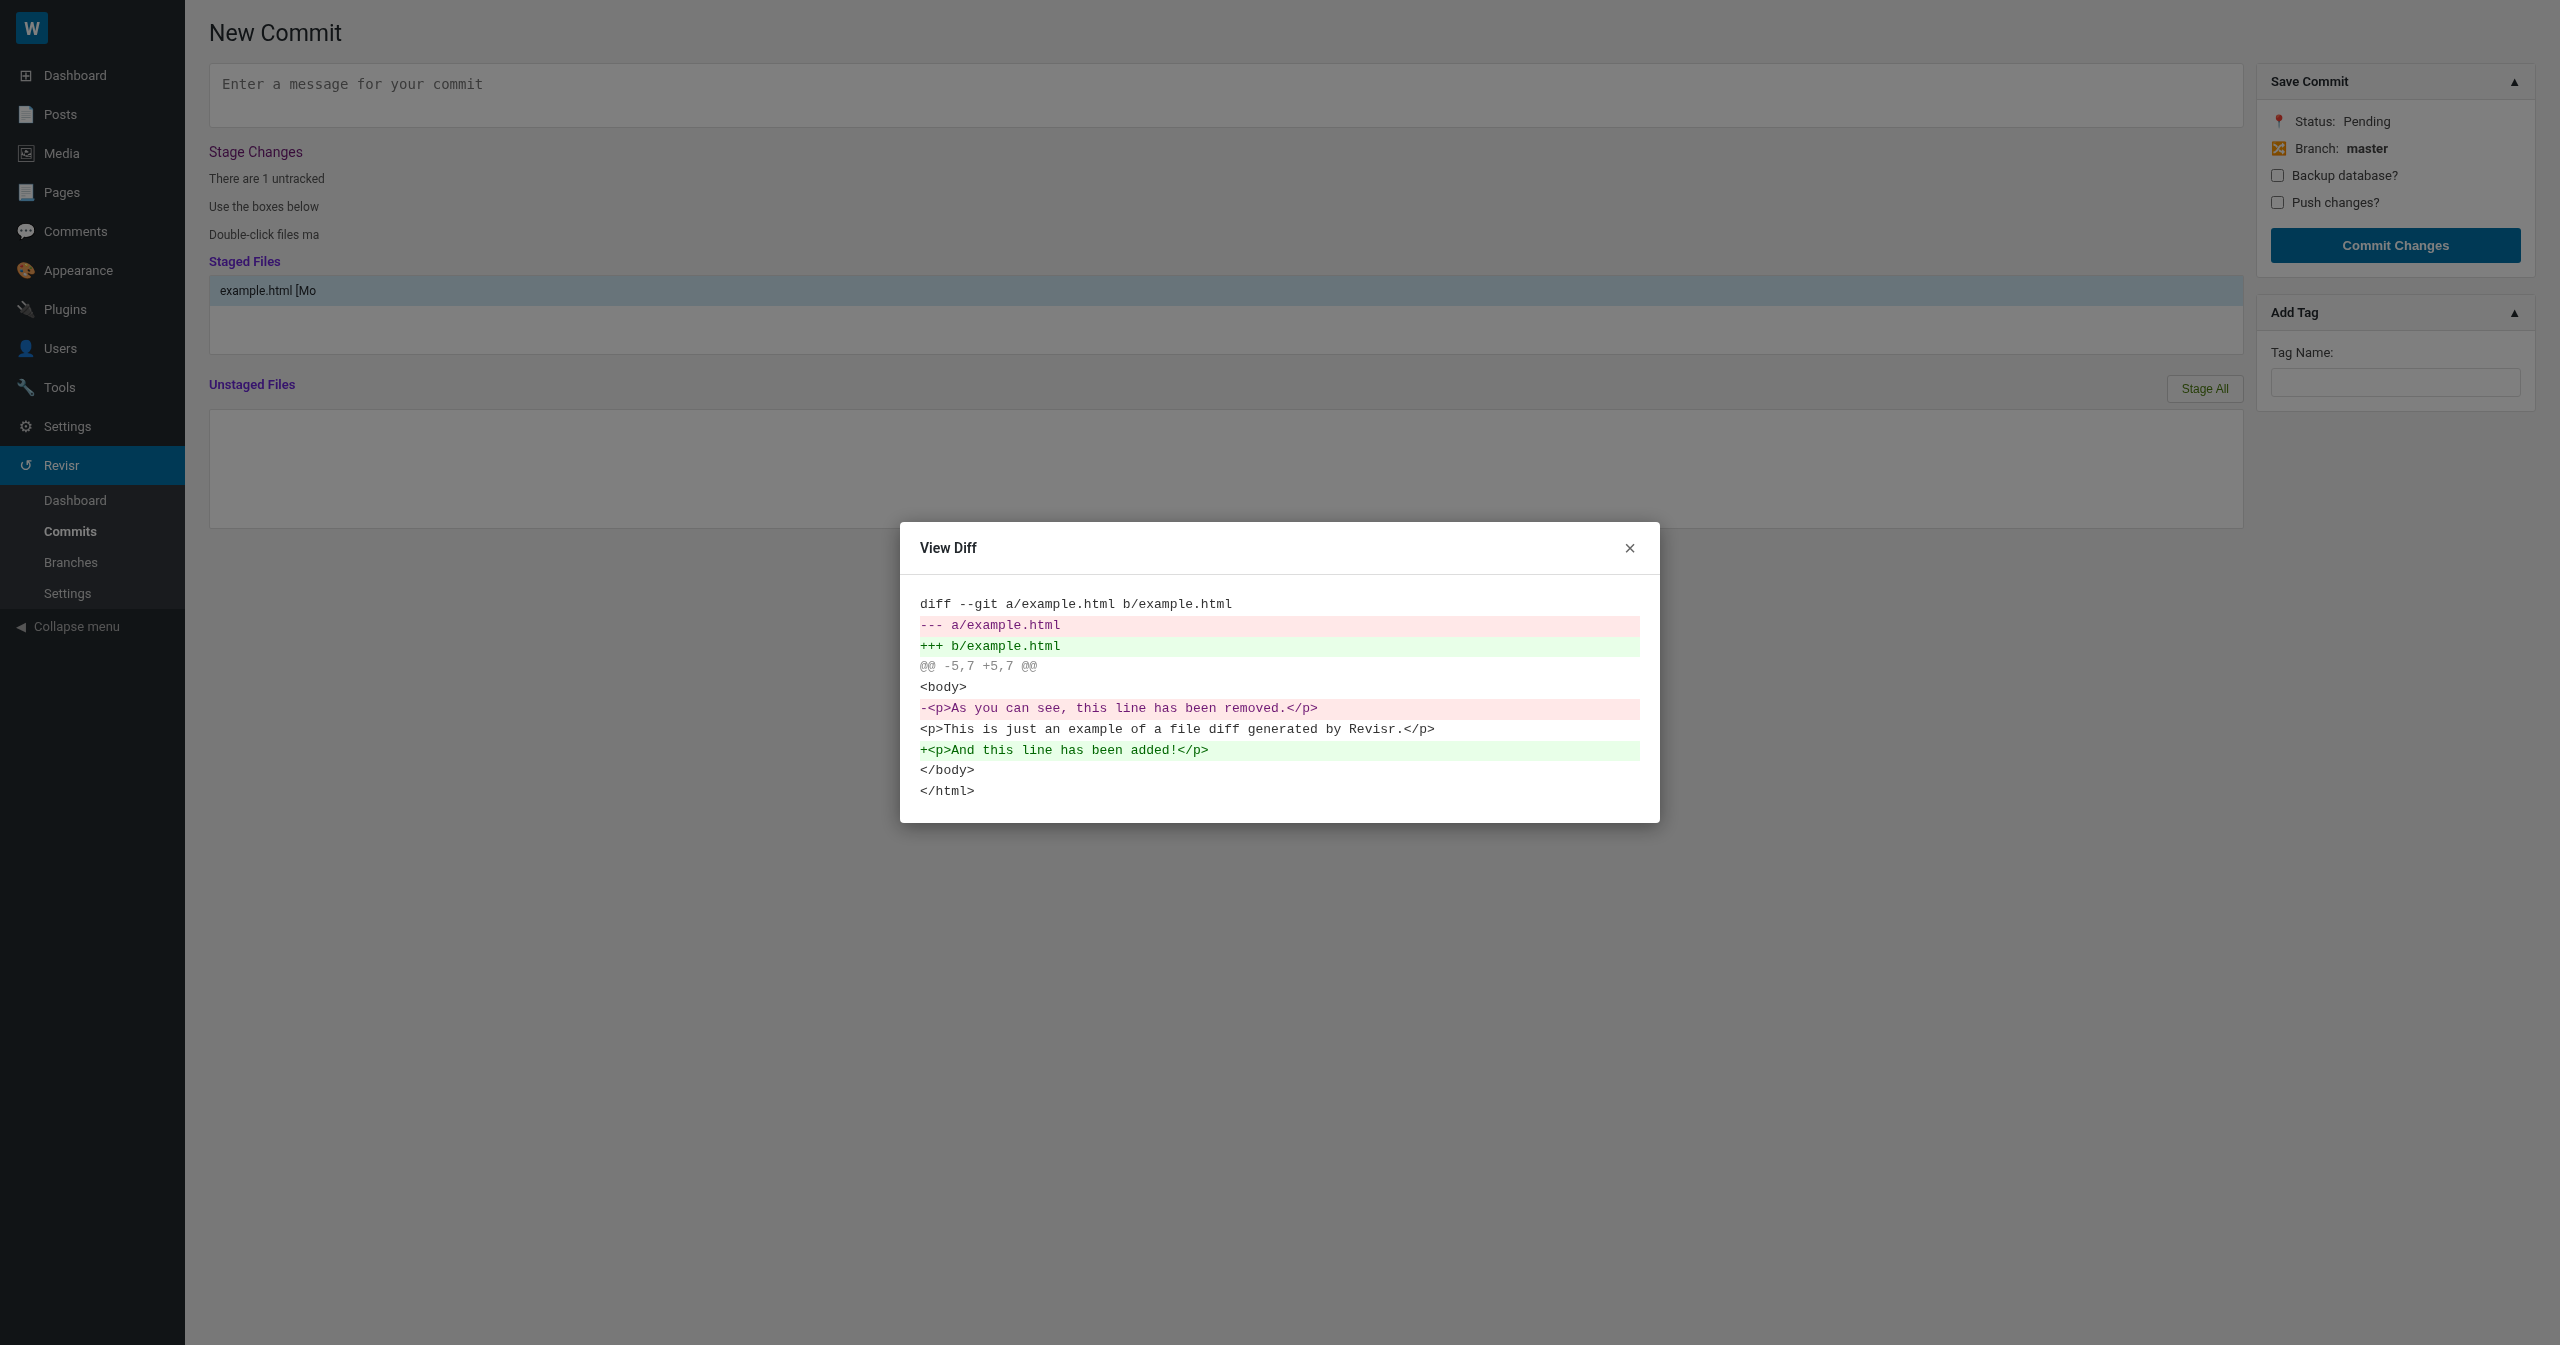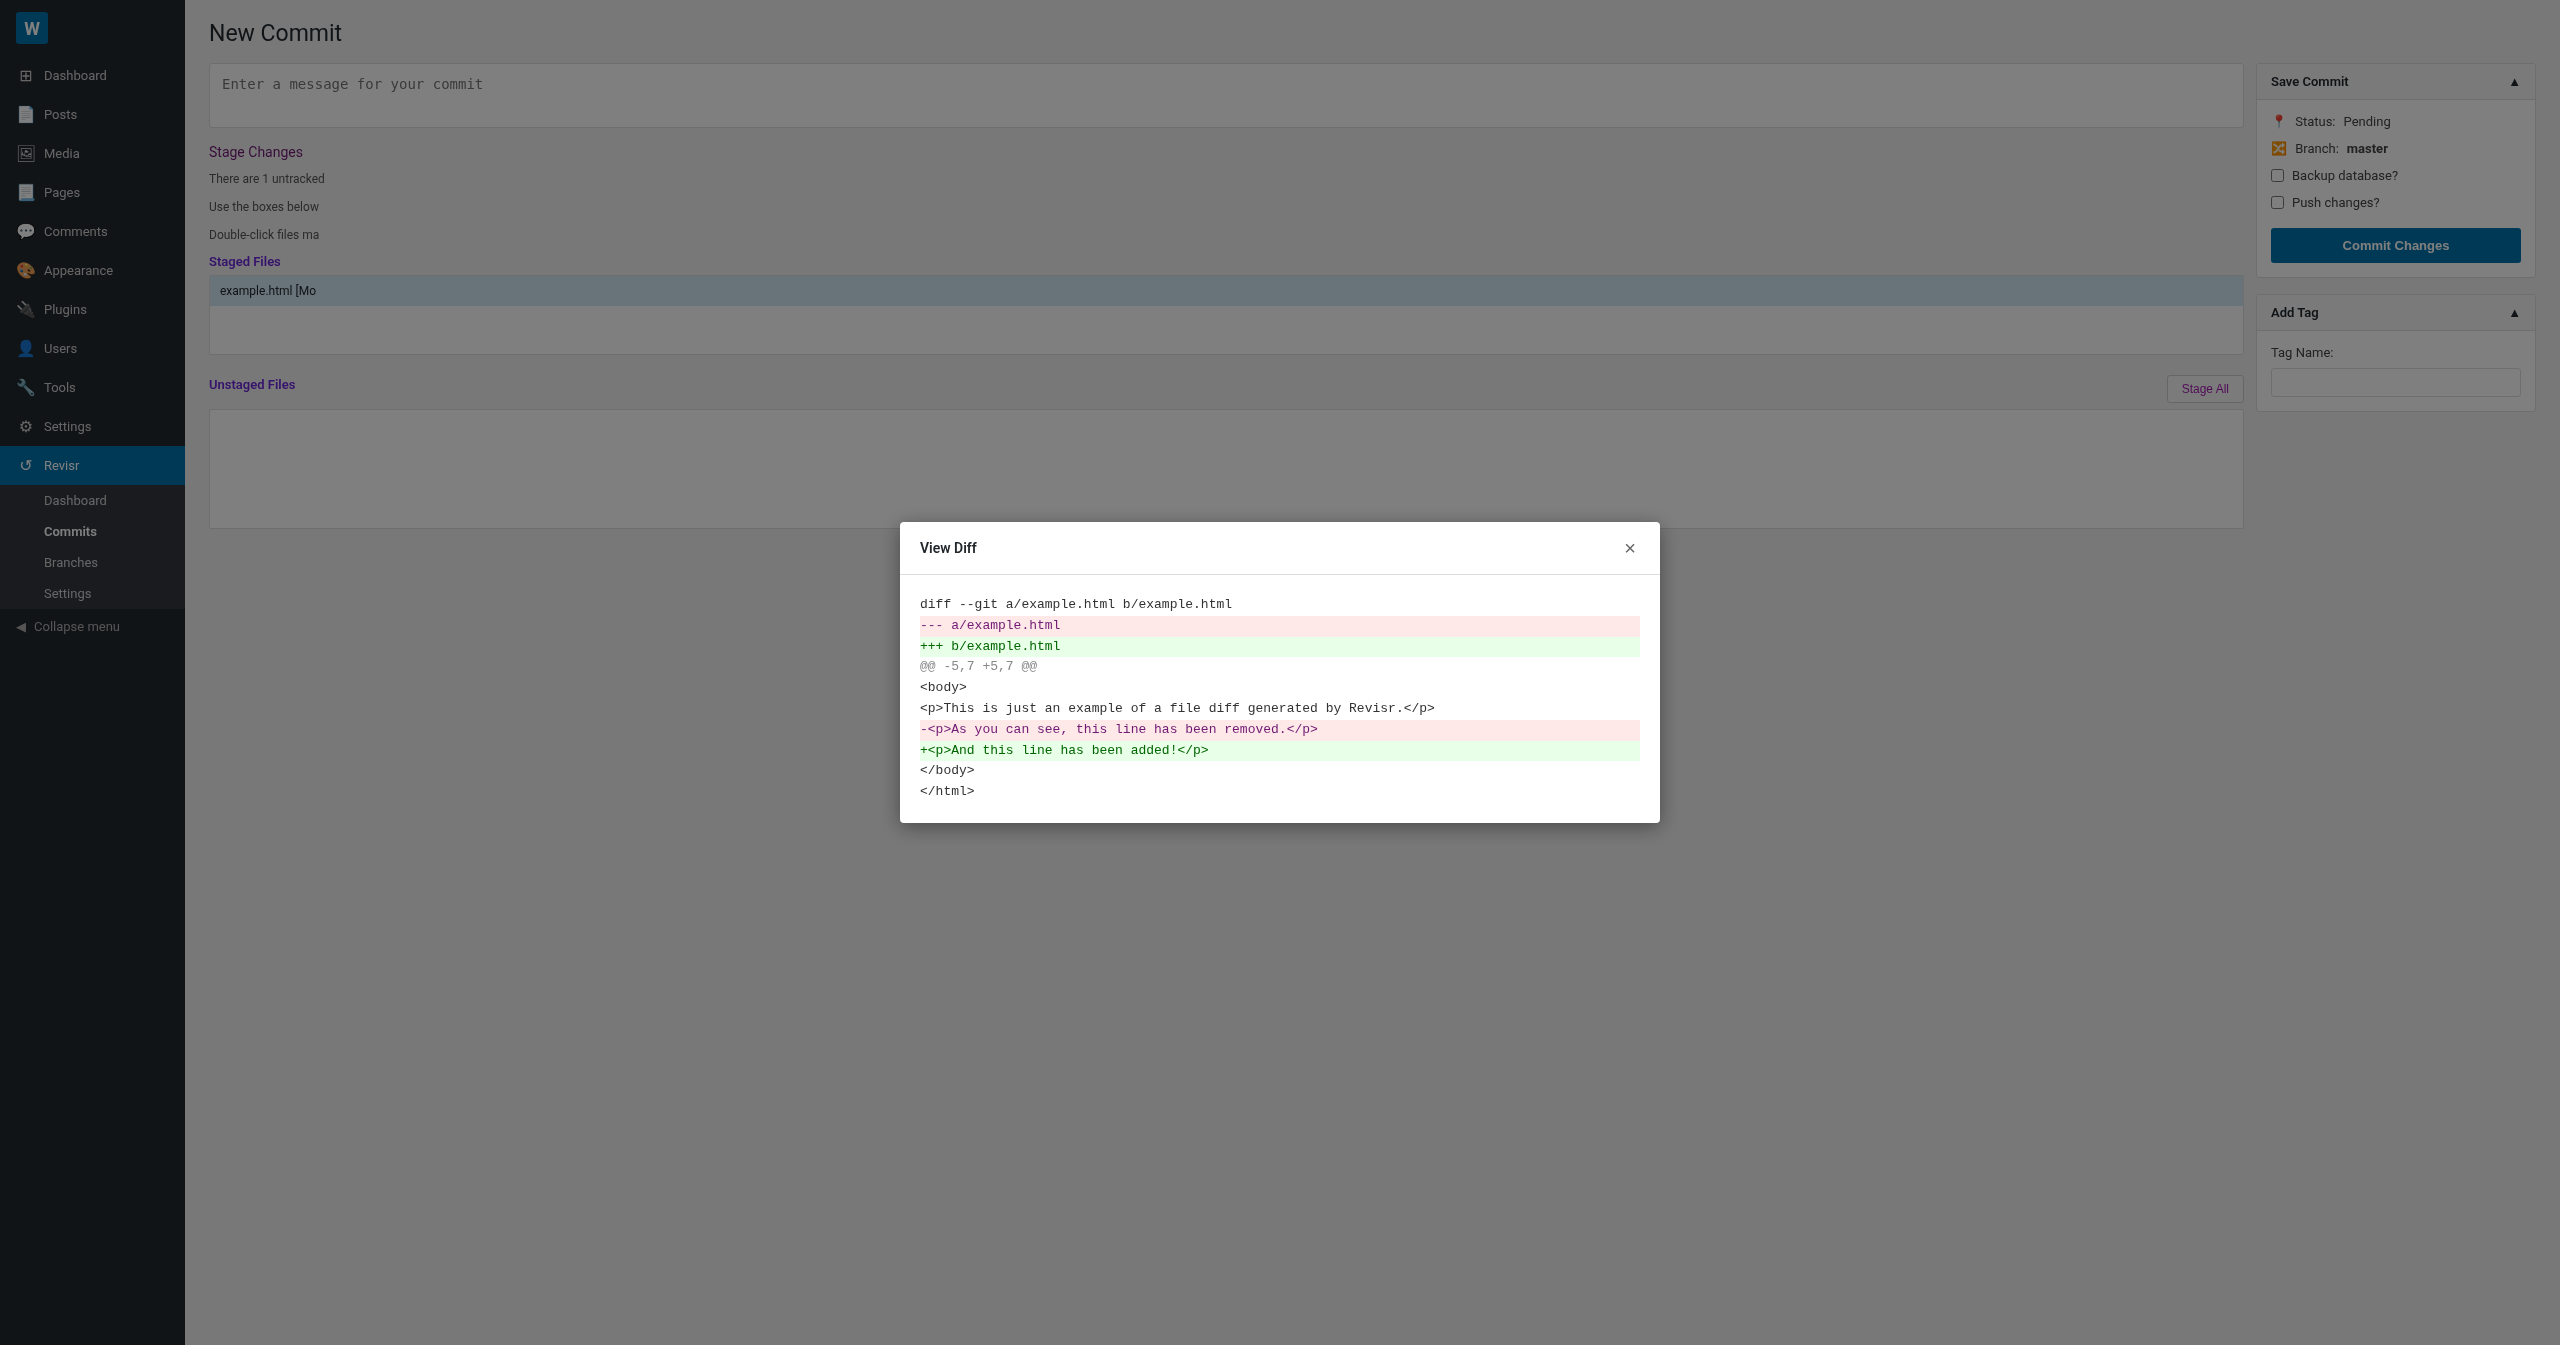--- a/index.html
+++ b/index.html
@@ -171,21 +171,21 @@
 
     
     .unstaged-section { margin-top: 16px; }
     .stage-all-btn {
       background: #f7f7f7;
       border: 1px solid #ccc;
       padding: 6px 14px;
       border-radius: 3px;
       cursor: pointer;
       font-size: 12px;
-      color: #a21caf;
+      color: #4d7c0f;
       float: right;
       margin-top: 4px;
     }
 
     
     .overlay-backdrop {
       position: fixed;
       top: 0; left: 0; right: 0; bottom: 0;
       background: rgba(0,0,0,0.5);
       z-index: 1000;
@@ -402,21 +402,21 @@
       <span class="modal-title">View Diff</span>
       <button class="modal-close">×</button>
     </div>
     <div class="modal-body" id="diff-content">
     <span class="diff-line diff-normal">diff --git a/example.html b/example.html</span>
         <span class="diff-line diff-removed">--- a/example.html</span>
         <span class="diff-line diff-added">+++ b/example.html</span>
         <span class="diff-line diff-meta">@@ -5,7 +5,7 @@</span>
         <span class="diff-line diff-normal"></span>
         <span class="diff-line diff-normal">&lt;body&gt;</span>
+        <span class="diff-line diff-removed">-&lt;p&gt;As you can see, this line has been removed.&lt;/p&gt;</span>
         <span class="diff-line diff-normal">&lt;p&gt;This is just an example of a file diff generated by Revisr.&lt;/p&gt;</span>
-        <span class="diff-line diff-removed">-&lt;p&gt;As you can see, this line has been removed.&lt;/p&gt;</span>
         <span class="diff-line diff-added">+&lt;p&gt;And this line has been added!&lt;/p&gt;</span>
         <span class="diff-line diff-normal">&lt;/body&gt;</span>
         <span class="diff-line diff-normal"></span>
         <span class="diff-line diff-normal">&lt;/html&gt;</span>
       </div>
   </div>
 </div>
 
 </body></html>

